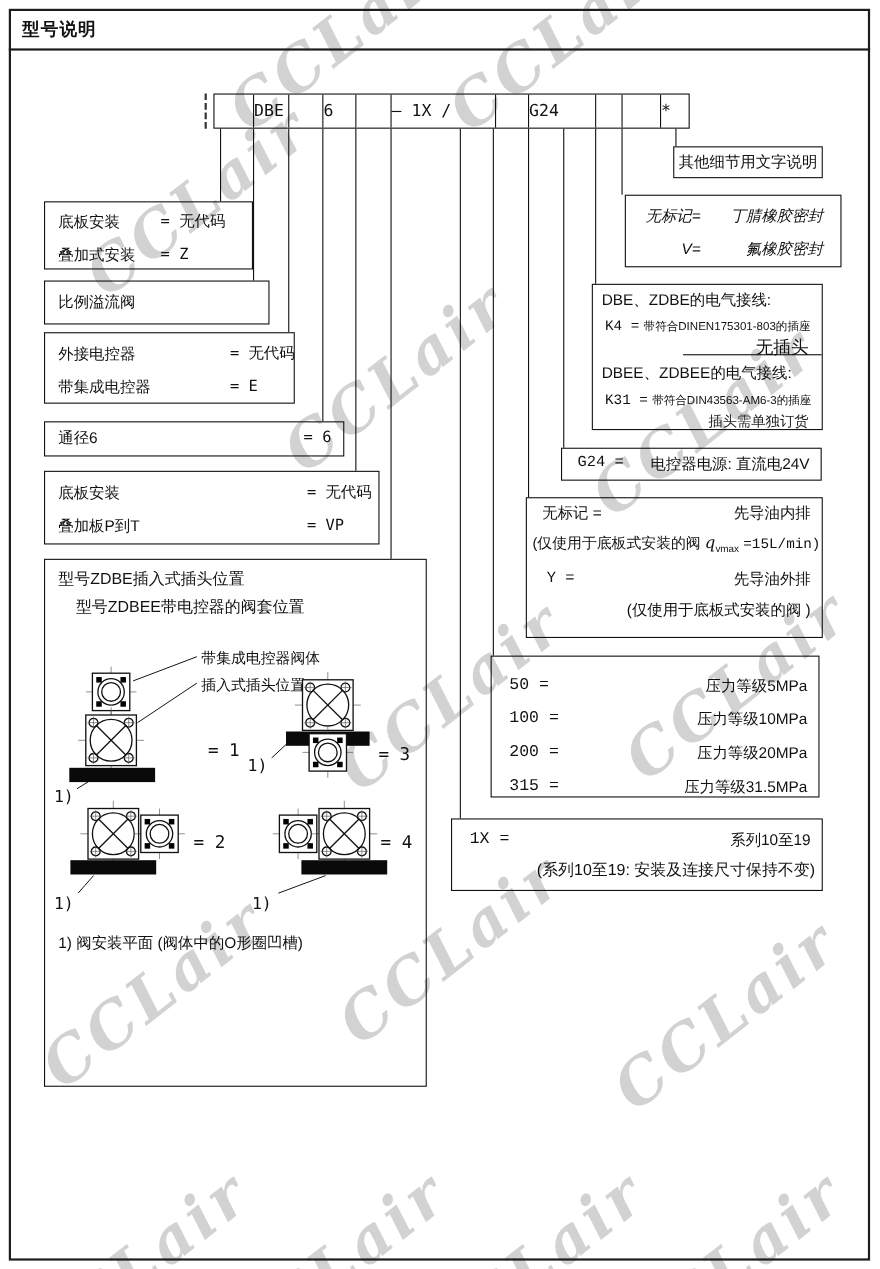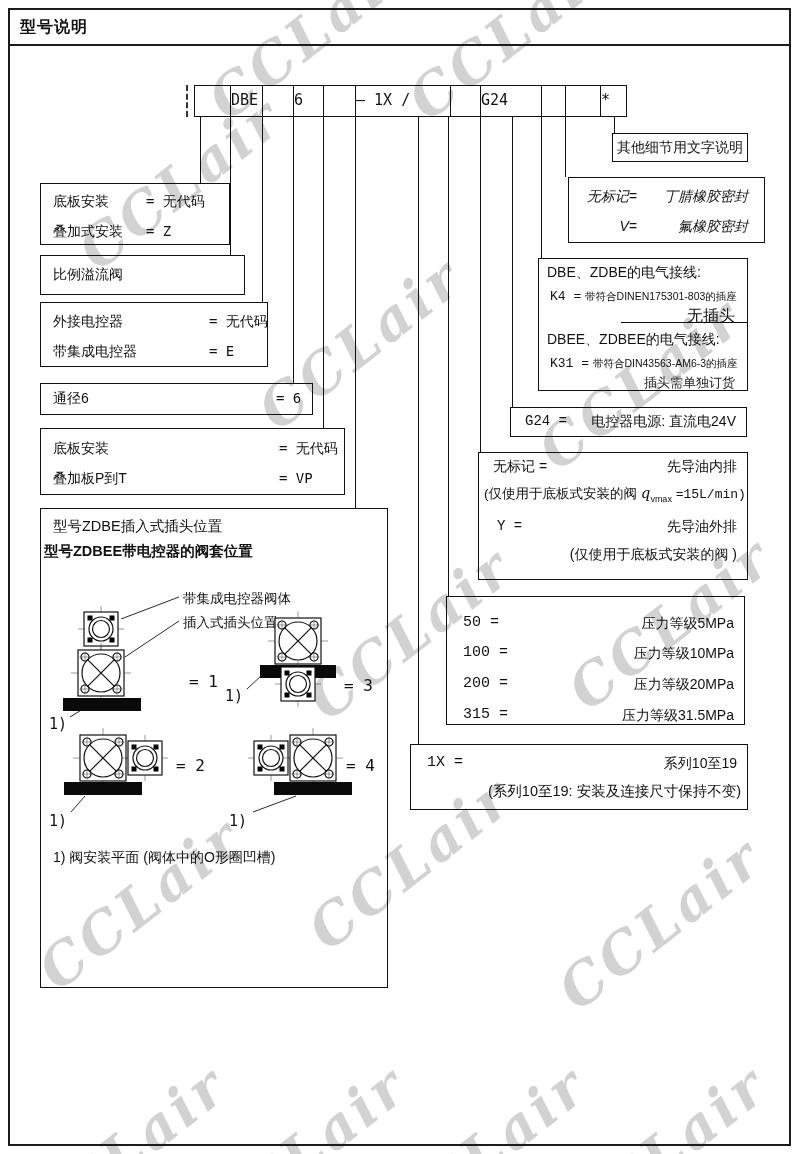--- a/index.html
+++ b/index.html
@@ -151,21 +151,21 @@
       <span class="kv-value" style="left:238px;">= 无代码</span>
     </div>
     <div class="kv-row">
       <span class="kv-label">叠加板P到T</span>
       <span class="kv-value" style="left:238px;">= VP</span>
     </div>
   </div>
 
   <div class="box" style="left:40px; top:508px; width:348px; height:480px;">
     <div style="position:absolute; left:12px; top:8px;  font-size:14.5px; white-space:nowrap;">型号ZDBE插入式插头位置</div>
-    <div style="position:absolute; left:3px; top:33px; font-size:14.5px; white-space:nowrap;font-weight:bold;">型号ZDBEE带电控器的阀套位置</div>
+    <div style="position:absolute; left:28px; top:33px; font-size:14.5px; white-space:nowrap;">型号ZDBEE带电控器的阀套位置</div>
 
     <svg width="345" height="285" viewBox="0 0 345 285" style="position:absolute; left:0; top:56px;">
       <defs>
         <g id="bolt">
           <circle r="4" class="ln"></circle>
           <line x1="-5.5" y1="0" x2="5.5" y2="0" class="cl"></line>
           <line x1="0" y1="-5.5" x2="0" y2="5.5" class="cl"></line>
         </g>
         <g id="vu-large">
           <line x1="24" y1="-6" x2="24" y2="54" class="cl"></line>

